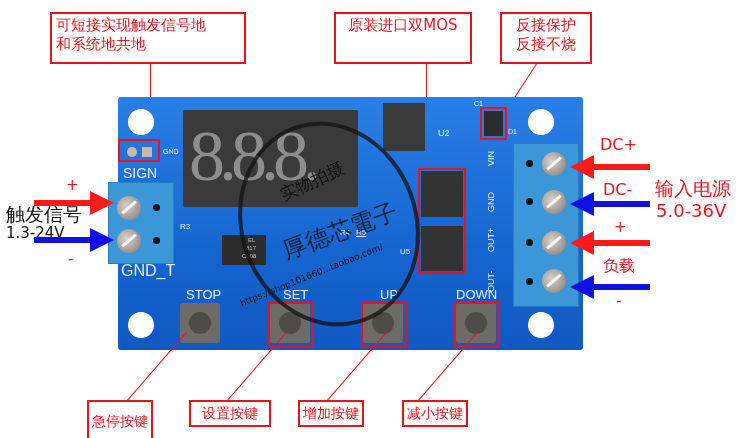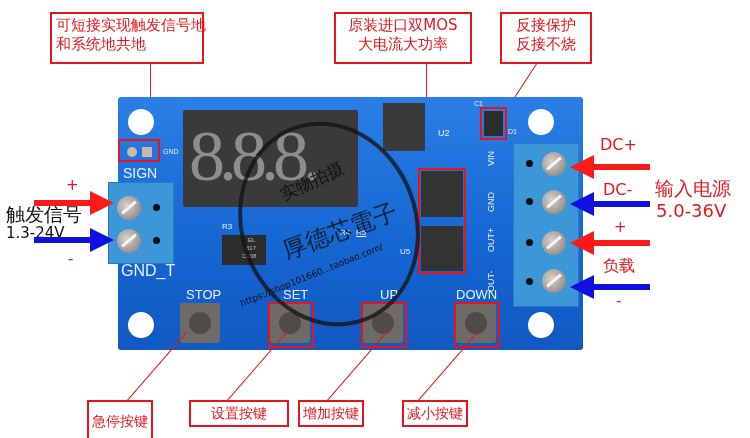--- a/index.html
+++ b/index.html
@@ -24,27 +24,26 @@
   .chip{position:absolute;background:#2c2c2c;}
   .rbox{position:absolute;border:2px solid #e8141c;box-sizing:border-box;}
   .line{position:absolute;height:1px;background:#e8141c;transform-origin:0 0;}
   .arrow{position:absolute;height:6px;}
   .arrow .shaft{position:absolute;top:0;height:6px;}
   .arrow .head{position:absolute;top:-9px;width:0;height:0;border-top:12px solid transparent;border-bottom:12px solid transparent;}
 </style>
 </head>
 <body>
 
-<div class="callout" style="left:50px;top:12px;width:154px;height:52px;">
+<div class="callout" style="left:50px;top:12px;width:196px;height:52px;">
   <div>可短接实现触发信号地</div>
   <div>和系统地共地</div>
 </div>
 <div class="callout center" style="left:334px;top:12px;width:138px;height:52px;">
   <div>原装进口双MOS</div>
-  <div>大电流大功率</div>
 </div>
 <div class="callout center" style="left:500px;top:12px;width:92px;height:52px;">
   <div>反接保护</div>
   <div>反接不烧</div>
 </div>
 
 <div class="abs" style="left:150px;top:64px;width:1px;height:80px;background:#e8141c;"></div>
 <div class="abs" style="left:426px;top:64px;width:1px;height:110px;background:#e8141c;"></div>
 <div class="line" style="left:537px;top:64px;width:72px;transform:rotate(123deg);"></div>
 
@@ -58,21 +57,21 @@
 <div class="disp">
   <div class="digit" style="left:6px;letter-spacing:-6px;">8.8.8.</div>
 </div>
 
 <div class="rbox" style="left:118px;top:139px;width:42px;height:23px;"></div>
 <div class="abs" style="left:127px;top:147px;width:10px;height:10px;border-radius:50%;background:#cbb8a8;"></div>
 <div class="abs" style="left:142px;top:147px;width:10px;height:10px;background:#cbb8a8;"></div>
 <div class="pcbtxt" style="left:163px;top:148px;font-size:7px;">GND</div>
 <div class="pcbtxt" style="left:123px;top:165px;font-size:14px;">SIGN</div>
 <div class="pcbtxt" style="left:121px;top:262px;font-size:16px;">GND_T</div>
-<div class="pcbtxt" style="left:180px;top:222px;font-size:8px;margin-left:42px;">R3</div>
+<div class="pcbtxt" style="left:180px;top:222px;font-size:8px;">R3</div>
 <div class="pcbtxt" style="left:340px;top:228px;font-size:8px;">R4</div>
 <div class="pcbtxt" style="left:356px;top:228px;font-size:8px;text-decoration:underline;">R5</div>
 
 <div class="term" style="left:108px;top:182px;width:64px;height:80px;"></div>
 <div class="screw" style="left:117px;top:196px;"></div>
 <div class="screw" style="left:117px;top:229px;"></div>
 <div class="tdot" style="left:153px;top:204px;"></div>
 <div class="tdot" style="left:153px;top:237px;"></div>
 
 <div class="chip" style="left:222px;top:235px;width:44px;height:30px;">
@@ -164,15 +163,15 @@
   <div class="shaft" style="left:22px;width:58px;background:#1010e0;"></div>
 </div>
 <div class="lbl-red" style="left:616px;top:292px;">-</div>
 
 <div class="line" style="left:127px;top:400px;width:90px;transform:rotate(-49deg);"></div>
 <div class="line" style="left:227px;top:400px;width:90px;transform:rotate(-49deg);"></div>
 <div class="line" style="left:327px;top:400px;width:90px;transform:rotate(-49deg);"></div>
 <div class="line" style="left:418px;top:400px;width:90px;transform:rotate(-49deg);"></div>
 
 <div class="callout" style="left:87px;top:400px;font-size:14px;padding:10px 3px;text-align:right;">急停按键</div>
-<div class="callout" style="left:189px;top:400px;font-size:14px;padding:2px 20px;">设置按键</div>
+<div class="callout" style="left:189px;top:400px;font-size:14px;padding:2px 11px;">设置按键</div>
 <div class="callout" style="left:298px;top:400px;font-size:14px;padding:2px 3px;">增加按键</div>
 <div class="callout" style="left:402px;top:400px;font-size:14px;padding:2px 3px;">减小按键</div>
 
 </body></html>

